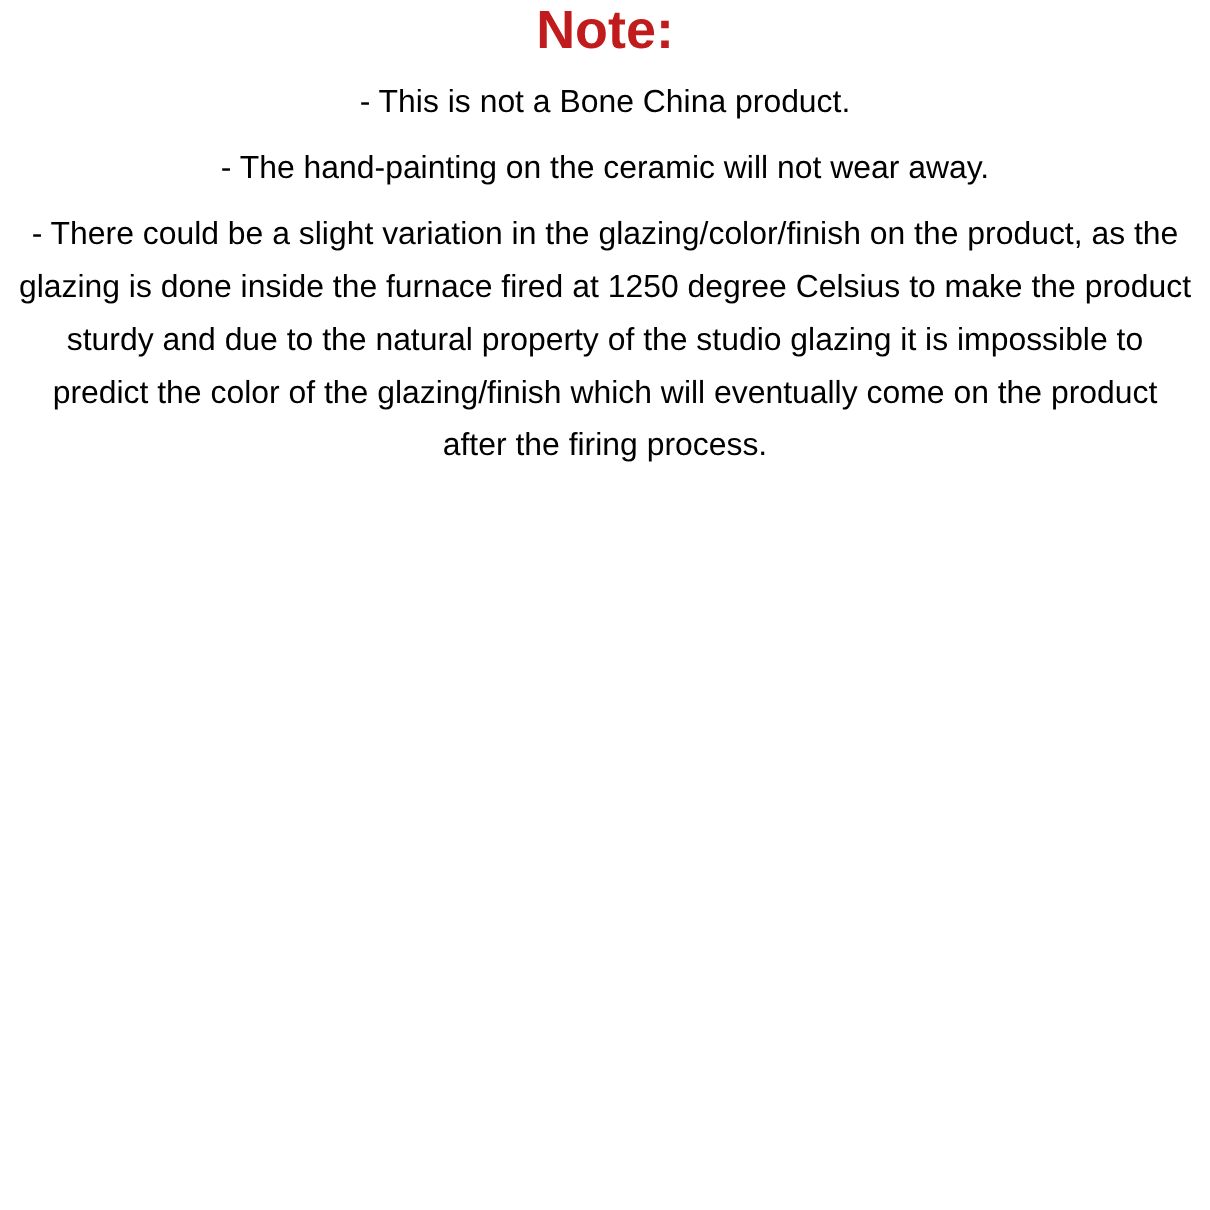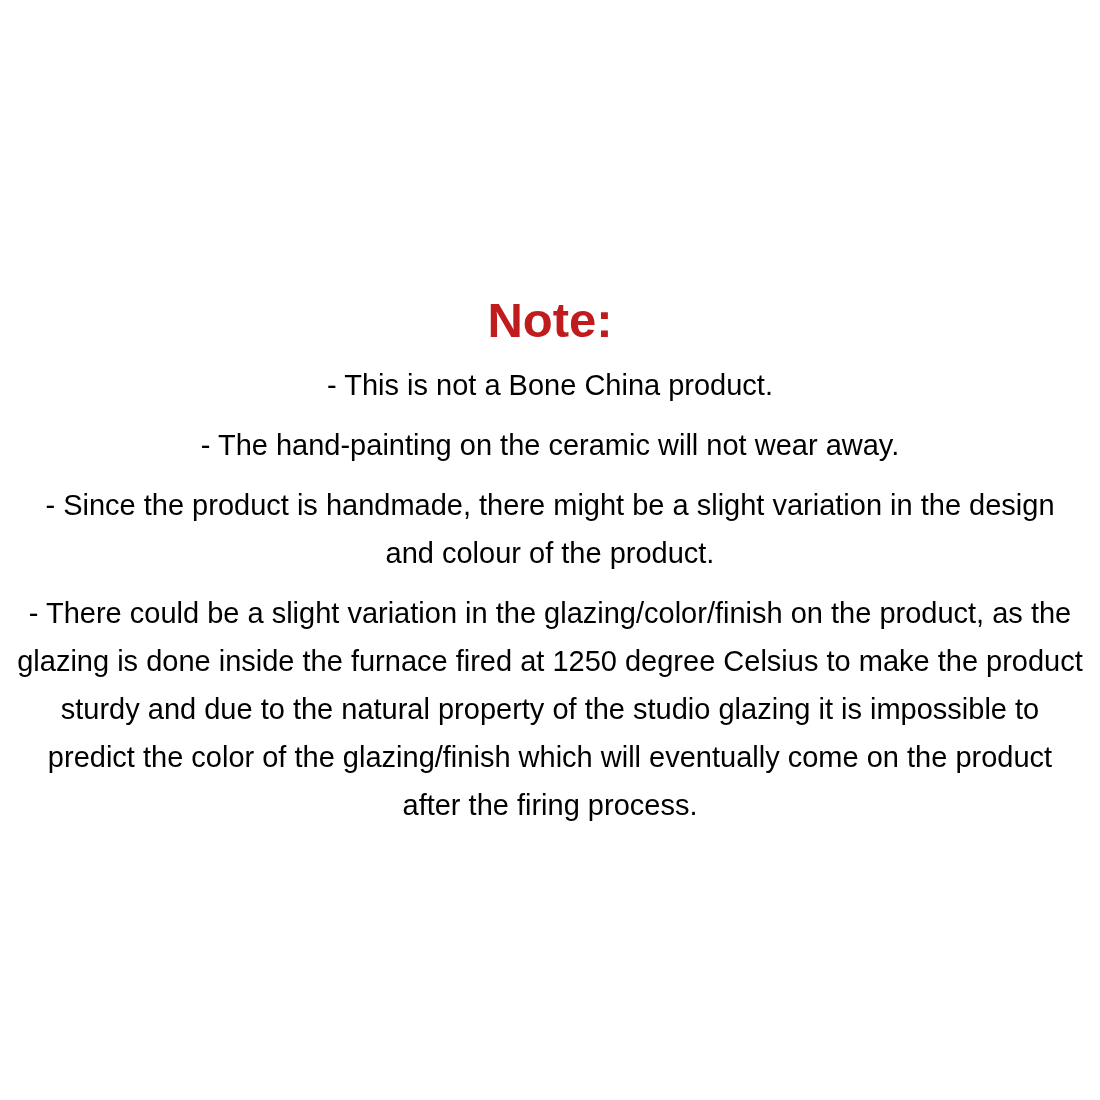--- a/index.html
+++ b/index.html
@@ -10,21 +10,20 @@
   body {
     width: 1100px;
     height: 1100px;
     font-family: "Liberation Sans", sans-serif;
     color: #000000;
     overflow: hidden;
   }
   .note-wrap {
     width: 1068px;
     margin: 0 auto;
-    padding-top: 292px;
     text-align: center;
   }
   .note-title {
     font-size: 49px;
     line-height: 56px;
     font-weight: bold;
     margin: 0 0 13px 0;
   }
   .note-item {
     font-size: 29px;
@@ -39,16 +38,15 @@
 </head>
 <body>
 
 <div class="note-wrap">
   <h1 class="note-title" style="color: rgb(192, 28, 30);">Note:</h1>
 
   <p class="note-item" style="color: rgb(0, 0, 0);">- This is not a Bone China product.</p>
 
   <p class="note-item" style="color: rgb(0, 0, 0);">- The hand-painting on the ceramic will not wear away.</p>
 
-  <p class="note-item narrow" style="color: rgb(0, 0, 0);">- Since the product is handmade, there might be a slight variation in the design and colour of the product.</p>
 
   <p class="note-item" style="color: rgb(0, 0, 0);">- There could be a slight variation in the glazing/color/finish on the product, as the glazing is done inside the furnace fired at 1250 degree Celsius to make the product sturdy and due to the natural property of the studio glazing it is impossible to predict the color of the glazing/finish which will eventually come on the product after the firing process.</p>
 </div>
 
 </body></html>

